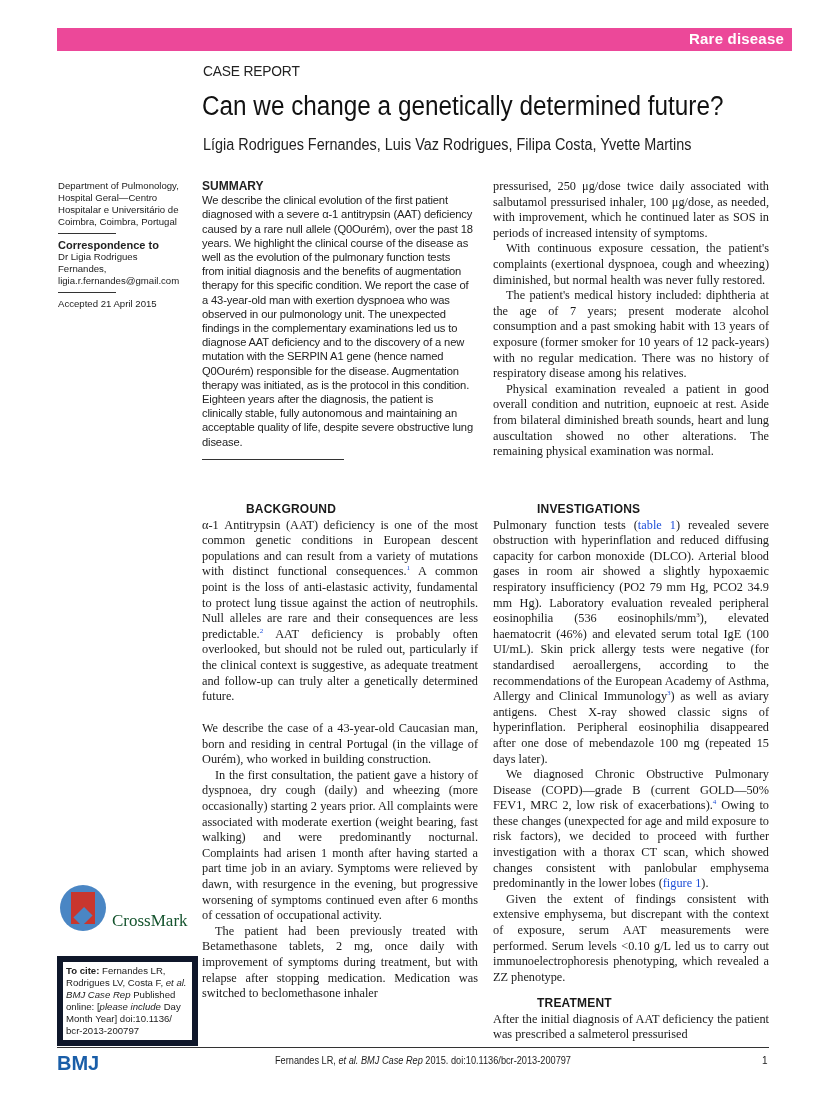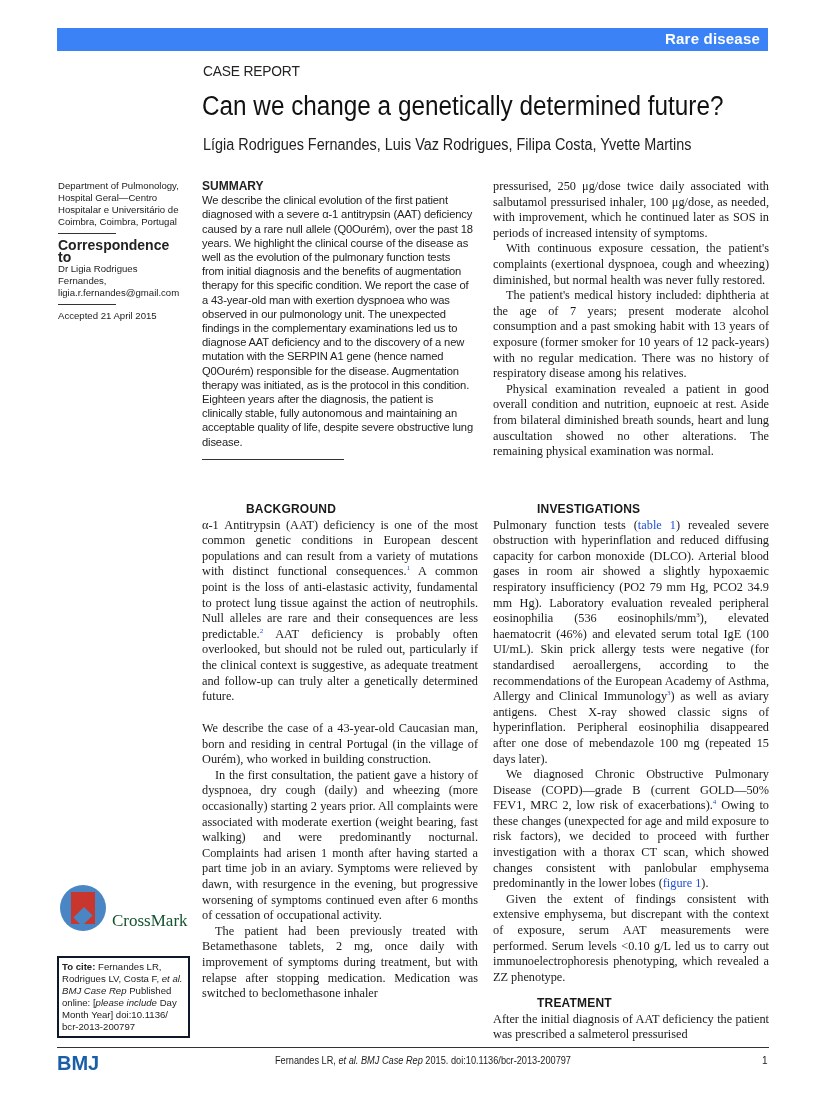--- a/index.html
+++ b/index.html
@@ -9,21 +9,21 @@
 
   #banner { position:absolute; left:57px; top:28px; width:711px; height:23px; background:#0a88c6; }
   #banner span { position:absolute; right:8px; top:2px; color:#fff; font-weight:bold; font-size:15px; letter-spacing:0.2px; }
 
   #kicker { position:absolute; left:203px; top:62px; font-size:15px; letter-spacing:-0.2px; color:#222; transform:scaleX(0.92); transform-origin:left; }
   #title { position:absolute; left:202px; top:91px; font-size:27px; color:#111; transform:scaleX(0.9); transform-origin:left; white-space:nowrap; }
   #authors { position:absolute; left:203px; top:136px; font-size:16px; color:#222; transform:scaleX(0.9); transform-origin:left; white-space:nowrap; }
 
   #sidebar { position:absolute; left:58px; top:180px; width:122px; font-size:9.6px; line-height:12px; color:#222; }
   #sidebar .rule { width:58px; border-top:1px solid #333; margin:5px 0 5px 0; }
-  #sidebar .corr-head { font-weight:bold; font-size:14px; }
+  #sidebar .corr-head { font-weight:bold; font-size:11px; }
 
   #summary { position:absolute; left:202px; top:179px; width:272px; font-size:11.2px; line-height:14.2px; color:#222; }
   #summary h3 { margin:0; font-size:12px; font-weight:bold; }
   #summary p { margin:0; letter-spacing:-0.15px; }
   #summary .rule { width:142px; border-top:1px solid #333; margin-top:10px; }
 
   .col { position:absolute; width:276px; font-size:12.3px; line-height:15.6px; color:#1a1a1a; text-align:justify; }
   .col h3 { margin:0; font-family:"Liberation Sans","DejaVu Sans",sans-serif; font-size:12px; font-weight:bold; letter-spacing:0.2px;padding-left:44px; }
   .col p { margin:0; }
   .col p.ind { text-indent:13px; }
@@ -35,32 +35,32 @@
   #right-top { left:493px; top:179px; }
   #inv { left:493px; top:502px; }
   #treat { left:493px; top:996px; }
 
   #crossmark { position:absolute; left:60px; top:885px; width:140px; height:52px; }
   #crossmark .logo { position:absolute; left:0; top:0; width:46px; height:46px; border-radius:50%; background:#4a86c4; }
   #crossmark .logo .inner { position:absolute; left:11px; top:7px; width:24px; height:32px; background:#c8362e; }
   #crossmark .logo .notch { position:absolute; left:17px; top:24px; width:12px; height:15px; background:#4a86c4; transform:rotate(45deg); }
   #crossmark .label { position:absolute; left:52px; top:26px; font-size:17px; color:#14532d; }
 
-  #cite { position:absolute; left:57px; top:956px; width:123px; border:2px solid #0f172a; padding:3px 3px; font-size:9.6px; line-height:12px; color:#222; }
+  #cite { position:absolute; left:57px; top:956px; width:123px; border:6px solid #0f172a; padding:3px 3px; font-size:9.6px; line-height:12px; color:#222; }
   #cite b { font-weight:bold; }
   #cite-rule { position:absolute; left:57px; top:1047px; width:712px; border-top:1px solid #333; }
 
   #footer-logo { position:absolute; left:57px; top:1052px; font-size:20px; font-weight:bold; color:#1a5ea8; }
   #footer-cite { position:absolute; left:275px; top:1055px; font-size:10px; color:#222; transform:scaleX(0.92); transform-origin:left; white-space:nowrap; }
   #footer-page { position:absolute; left:762px; top:1055px; font-size:10px; color:#222; }
 </style>
 </head>
 <body>
 
-<div id="banner" style="background: #3b82f6;">
+<div id="banner" style="background: #ec4899; padding-left: 24px;">
   <span class="sans">Rare disease</span>
 </div>
 
 <div id="kicker" class="sans">CASE REPORT</div>
 <div id="title" class="sans">Can we change a genetically determined future?</div>
 <div id="authors" class="sans">Lígia Rodrigues Fernandes, Luis Vaz Rodrigues, Filipa Costa, Yvette Martins</div>
 
 <div id="sidebar" class="sans">
   <div>Department of Pulmonology, Hospital Geral—Centro Hospitalar e Universitário de Coimbra, Coimbra, Portugal</div>
   <div class="rule"></div>

